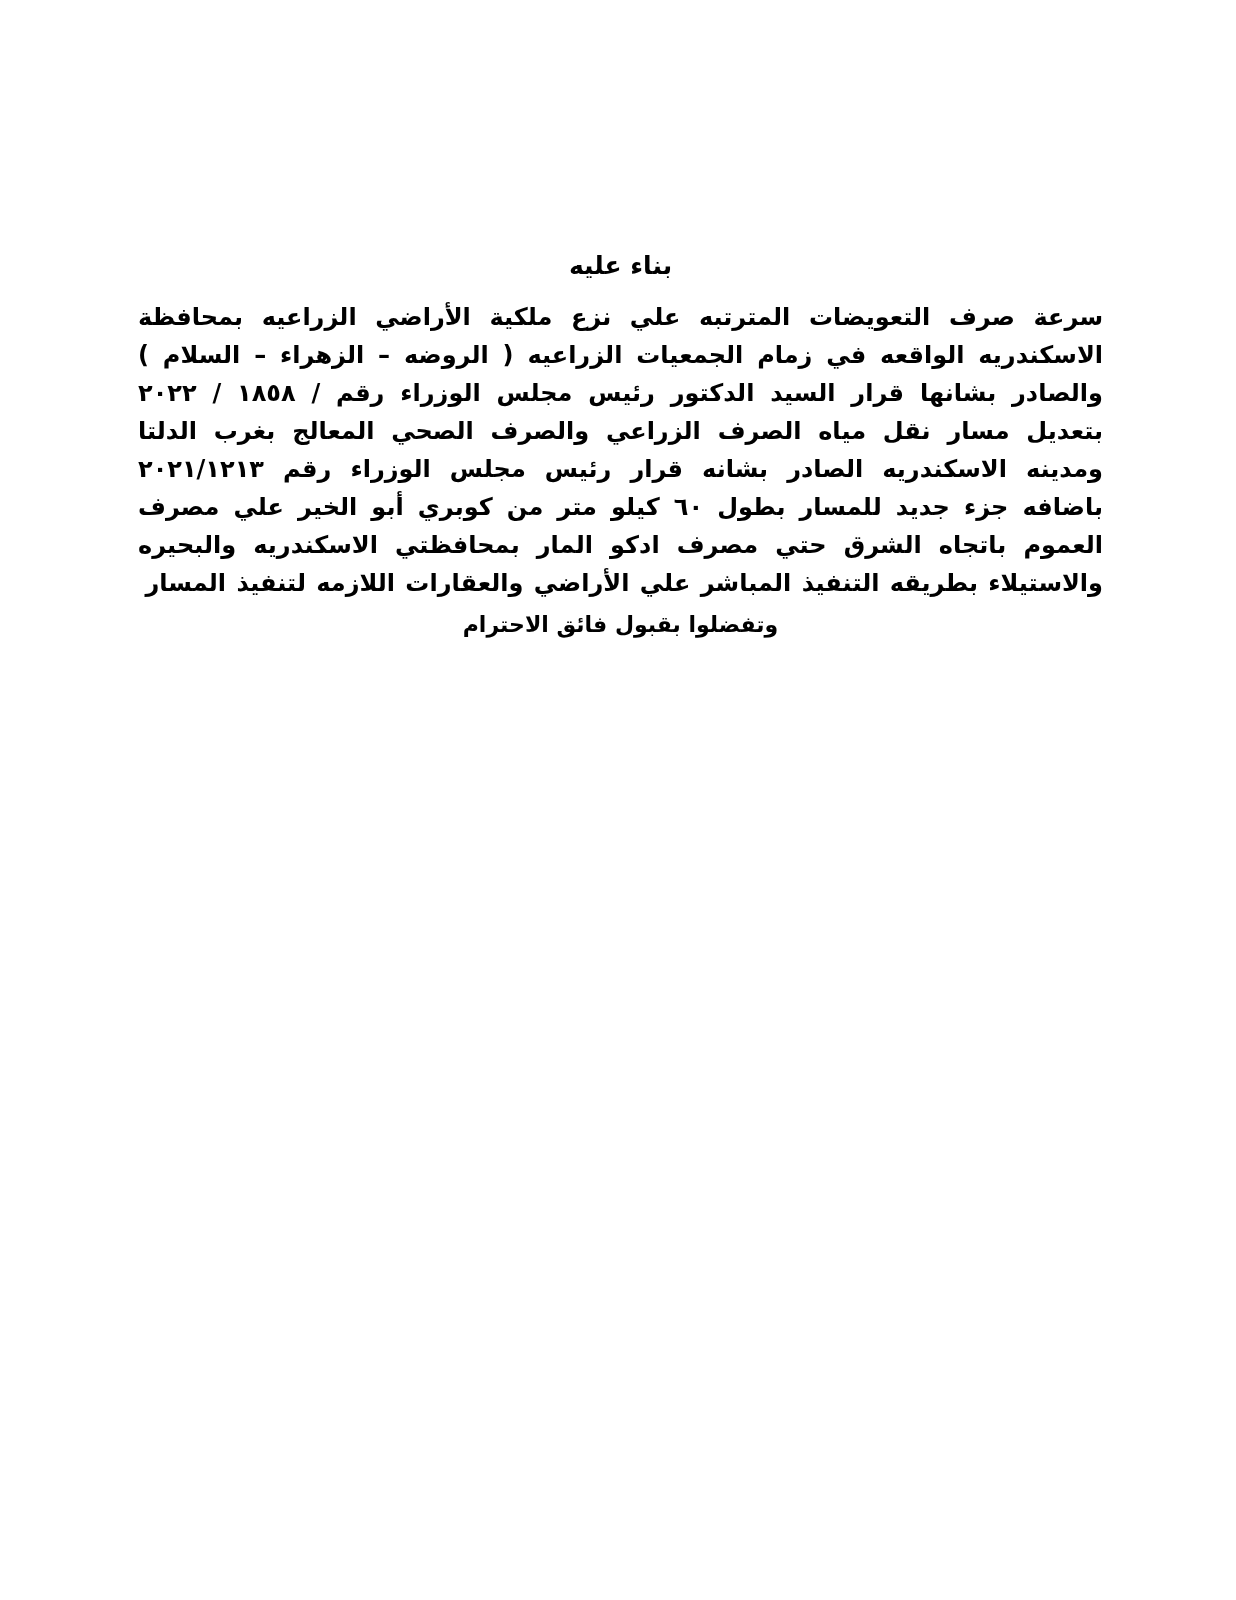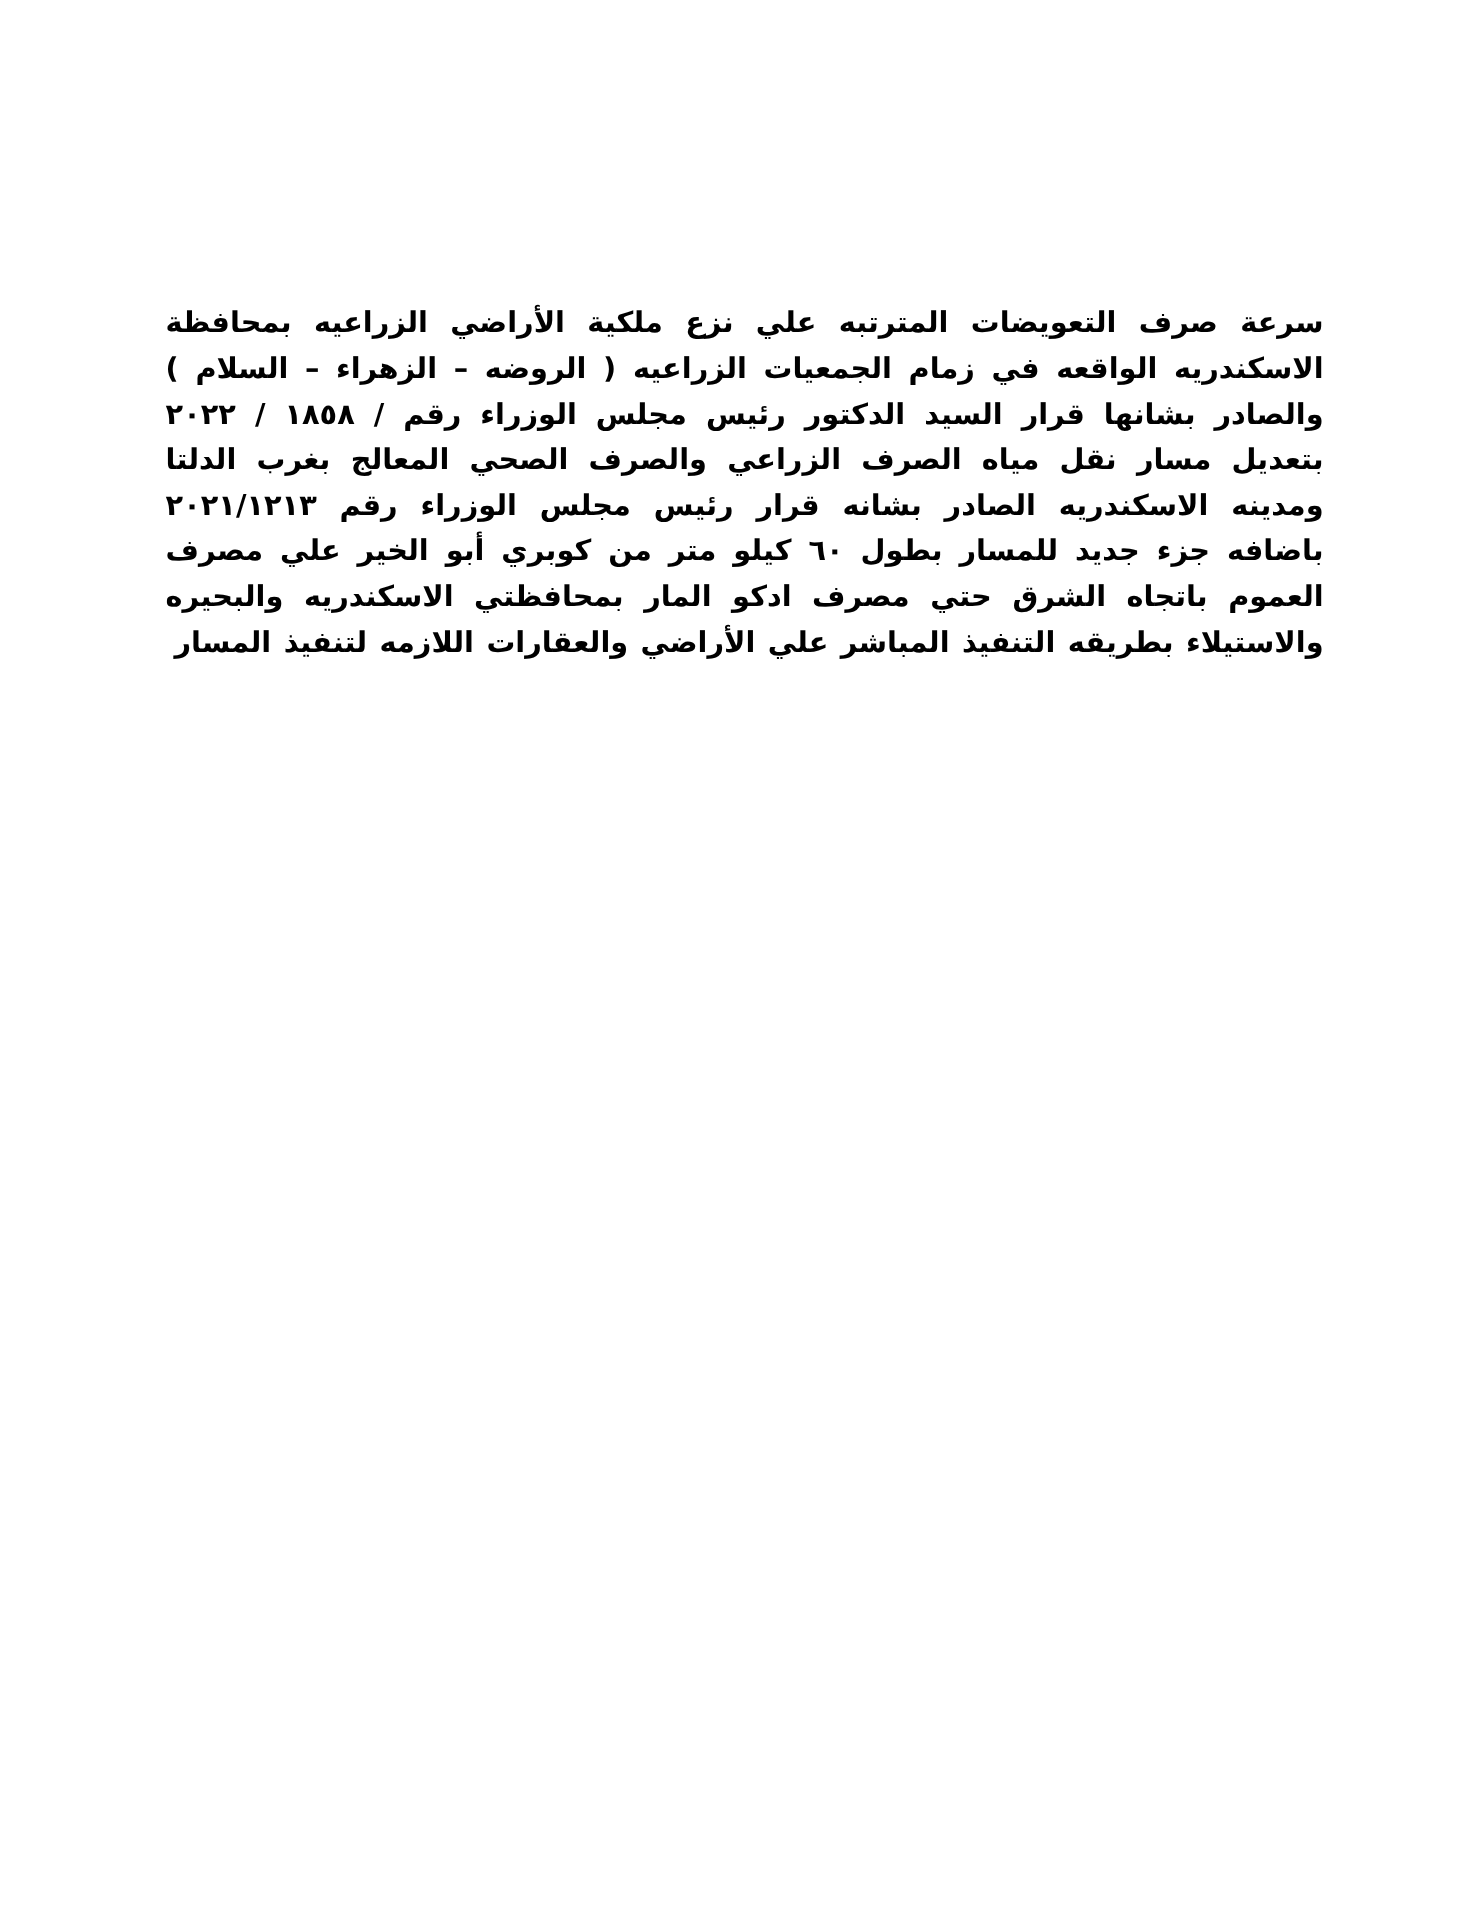--- a/index.html
+++ b/index.html
@@ -44,15 +44,17 @@
     font-size: 22px;
     line-height: 38px;
     text-align: center;
   }
 </style>
 </head>
 <body>
 
 <div class="page">
   <div class="content" dir="rtl" lang="ar">
+    <div class="heading">بناء عليه</div>
     <p class="body-text">سرعة صرف التعويضات المترتبه علي نزع ملكية الأراضي الزراعيه بمحافظة الاسكندريه الواقعه في زمام الجمعيات الزراعيه ( الروضه – الزهراء – السلام ) والصادر بشانها قرار السيد الدكتور رئيس مجلس الوزراء رقم / ١٨٥٨ / ٢٠٢٢ بتعديل مسار نقل مياه الصرف الزراعي والصرف الصحي المعالج بغرب الدلتا ومدينه الاسكندريه الصادر بشانه قرار رئيس مجلس الوزراء رقم ٢٠٢١/١٢١٣ باضافه جزء جديد للمسار بطول ٦٠ كيلو متر من كوبري أبو الخير علي مصرف العموم باتجاه الشرق حتي مصرف ادكو المار بمحافظتي الاسكندريه والبحيره والاستيلاء بطريقه التنفيذ المباشر علي الأراضي والعقارات اللازمه لتنفيذ المسار</p>
+    <div class="closing">وتفضلوا بقبول فائق الاحترام</div>
   </div>
 </div>
 
 </body></html>

